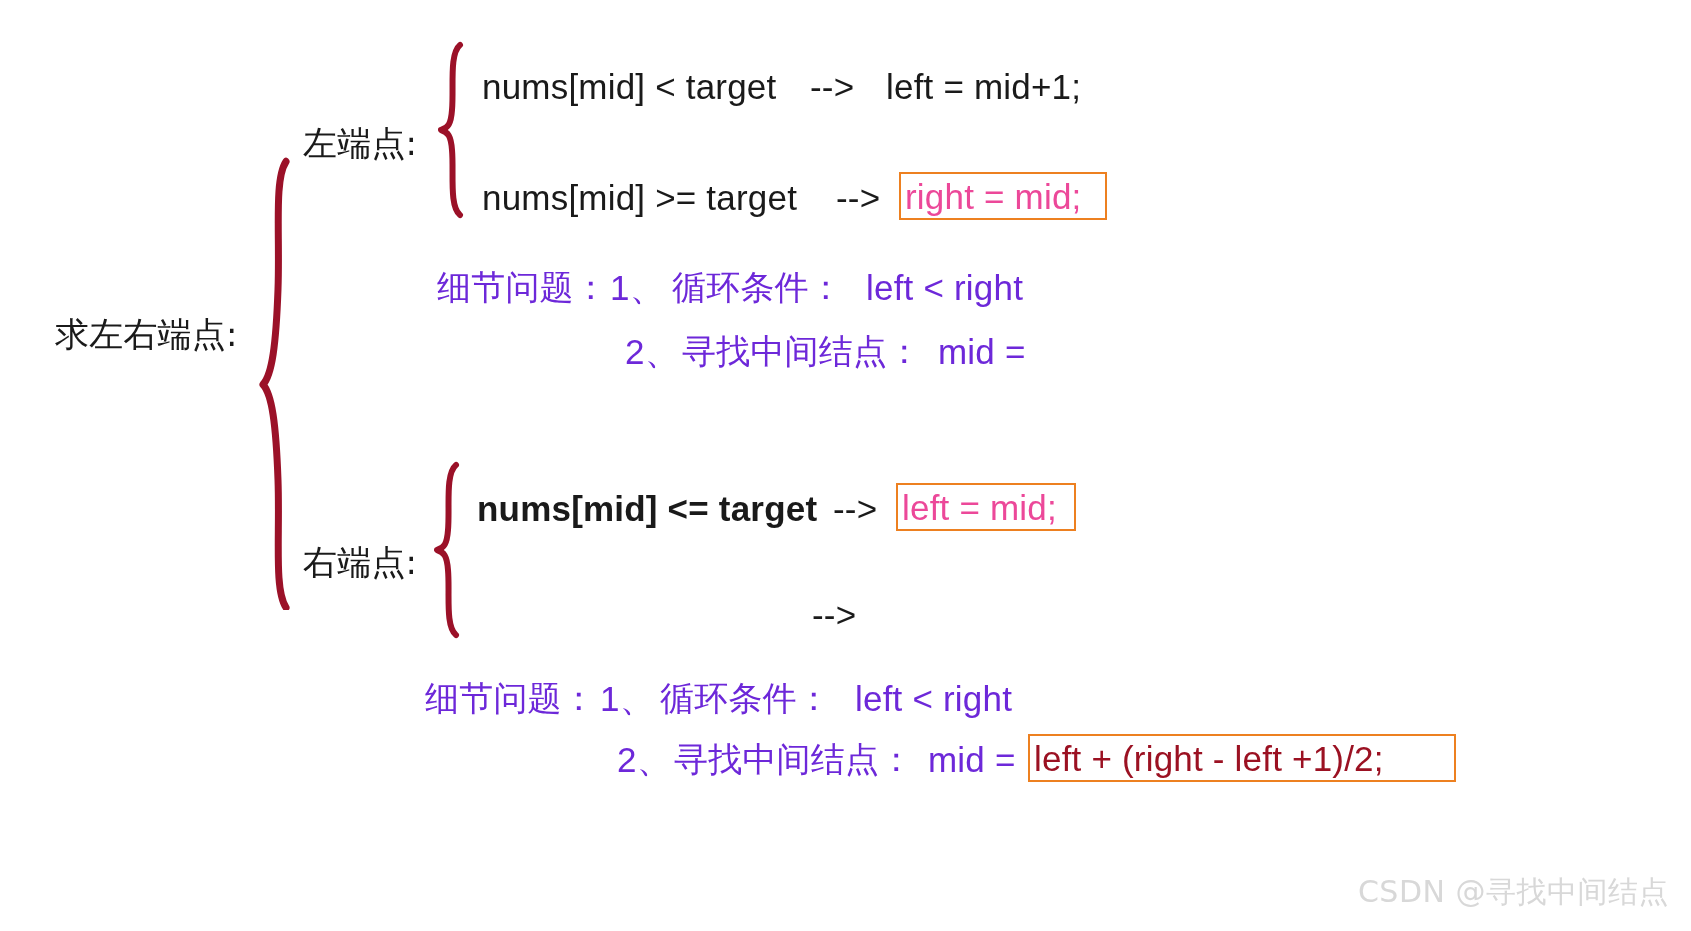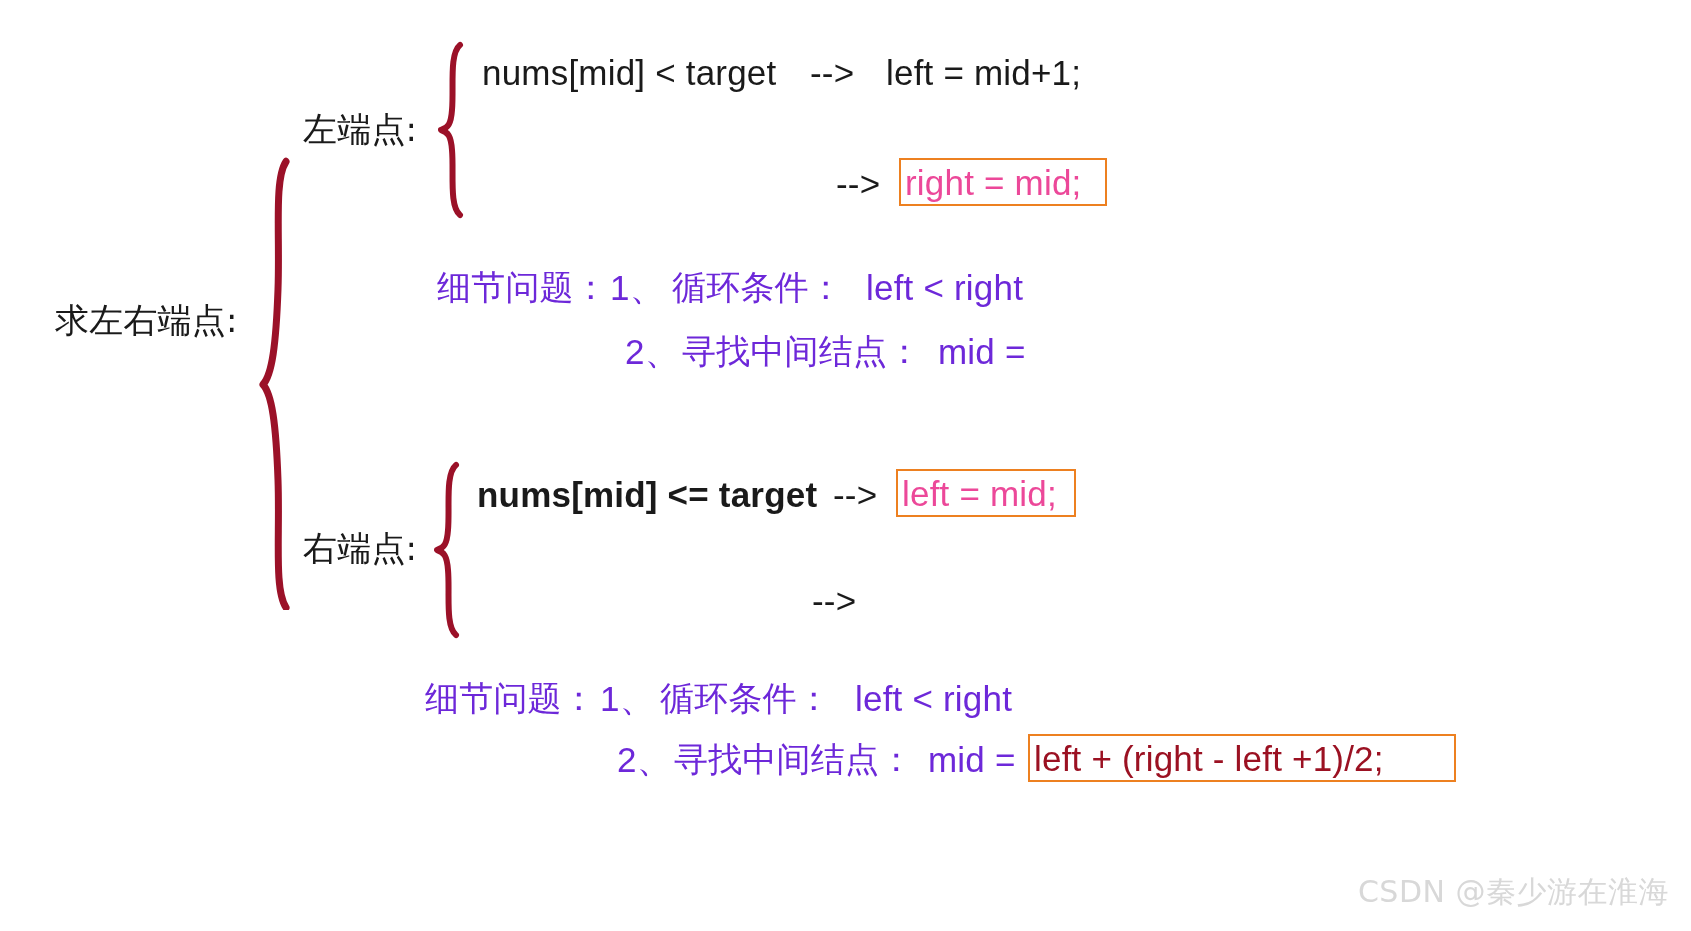--- a/index.html
+++ b/index.html
@@ -21,20 +21,21 @@
   
   .txt {
     position: absolute;
     white-space: nowrap;
     line-height: 1;
   }
   .black {
     color: #1a1a1a;
     font-size: 35px;
     letter-spacing: 0.2px;
+    margin-top: 14px;
   }
   .red {
     color: #6d28d9;
     font-size: 35px;
     letter-spacing: 0.2px;
   }
   .cn {
     font-family: "DejaVu Sans", "Liberation Sans", sans-serif;
     font-size: 34px;
   }
@@ -87,20 +88,21 @@
 
   <svg class="brace" style="left:436px; top:40px; width:34px; height:180px;" viewBox="0 0 34 180">
     <path d="M 24 5 C 13 14, 18 48, 16 70 C 15 84, 12 88, 5 90
              C 12 92, 15 96, 16 110 C 18 132, 13 166, 24 175" fill="none" stroke="#9B1128" stroke-width="6" stroke-linecap="round" stroke-linejoin="round"></path>
   </svg>
 
   <div class="txt black" style="left:482px; top:55px;"><span>nums[mid] &lt; target</span></div>
   <div class="txt black" style="left:810px; top:55px;">--&gt;</div>
   <div class="txt black" style="left:886px; top:55px;">left = mid+1;</div>
 
+  <div class="txt black" style="left:482px; top:166px;">nums[mid] &gt;= target</div>
   <div class="txt black" style="left:836px; top:166px;">--&gt;</div>
   <div class="boxed black" style="left:899px; top:158px; width:208px; height:48px;">
       <span>right = mid;</span>
     </div>
 
   <div class="txt red cn" style="left:437px; top:270px; font-size:34px;">细节问题：</div>
   <div class="txt red" style="left:610px; top:270px;">1、</div>
   <div class="txt red cn" style="left:672px; top:270px; font-size:34px;">循环条件：</div>
   <div class="txt red" style="left:866px; top:270px;">left &lt; right</div>
 
@@ -128,15 +130,15 @@
   <div class="txt red cn" style="left:660px; top:681px; font-size:34px;">循环条件：</div>
   <div class="txt red" style="left:855px; top:681px;">left &lt; right</div>
 
   <div class="txt red" style="left:617px; top:742px;">2、</div>
   <div class="txt red cn" style="left:674px; top:742px; font-size:34px;">寻找中间结点：</div>
   <div class="txt red" style="left:928px; top:742px;">mid =</div>
   <div class="boxed red" style="left:1028px; top:734px; width:428px; height:48px;">
       <span>left + (right - left +1)/2;</span>
     </div>
 
-  <div id="watermark">CSDN @秦少游在淮海</div>
+  <div id="watermark">CSDN @寻找中间结点</div>
 
 </div>
 
 </body></html>

